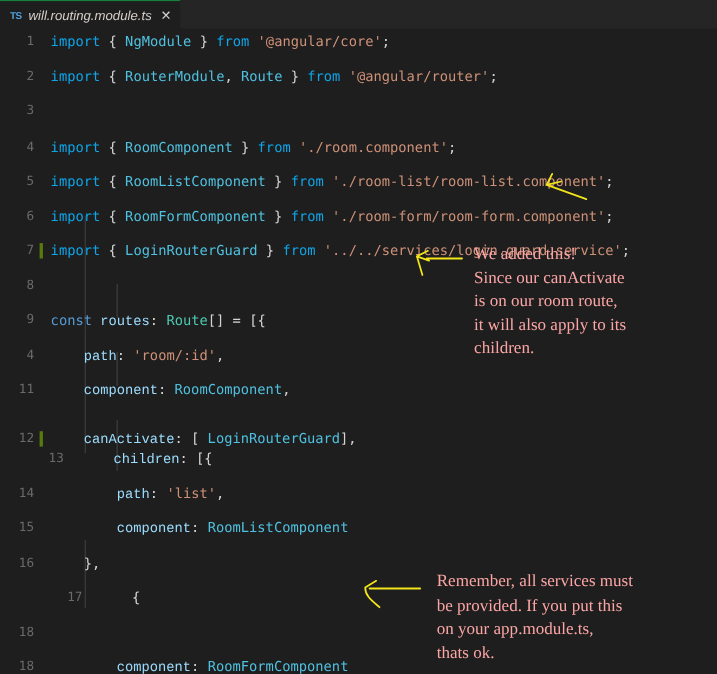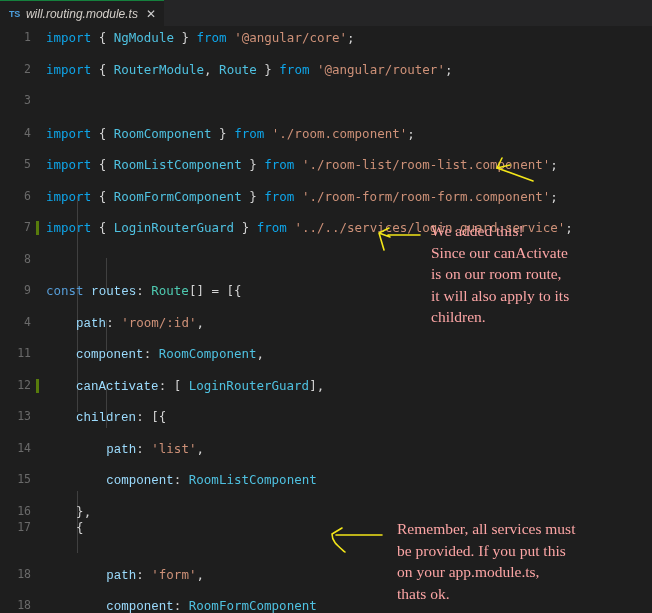--- a/index.html
+++ b/index.html
@@ -138,54 +138,53 @@
     <div class="row" style="top:149px;">
       <span class="gutter">4</span>
       <span class="code"><span class="pl">    </span><span class="prop">path</span><span class="pl">: </span><span class="str">'room/:id'</span><span class="pl">,</span></span>
     </div>
 
     <div class="row" style="top:165px;">
       <span class="gutter">11</span>
       <span class="code"><span class="pl">    </span><span class="prop">component</span><span class="pl">: </span><span class="cls">RoomComponent</span><span class="pl">,</span></span>
     </div>
 
-    <div class="row" style="top:181px;">
+    <div class="row" style="top:194px;">
       <span class="gutter">12</span>
       <span class="chg add"></span>
       <span class="code"><span class="pl">    </span><span class="prop">canActivate</span><span class="pl">: [ </span><span class="cls">LoginRouterGuard</span><span class="pl">],</span></span>
     </div>
 
-    <div class="row" style="top:197px;">
+    <div class="row" style="top:197px;margin-left:27px;">
       <span class="gutter">13</span>
       <span class="code"><span class="pl">    </span><span class="prop">children</span><span class="pl">: [{</span></span>
     </div>
 
     <div class="row" style="top:213px;">
       <span class="gutter">14</span>
       <span class="code"><span class="pl">        </span><span class="prop">path</span><span class="pl">: </span><span class="str">'list'</span><span class="pl">,</span></span>
     </div>
 
     <div class="row" style="top:229px;">
       <span class="gutter">15</span>
       <span class="code"><span class="pl">        </span><span class="prop">component</span><span class="pl">: </span><span class="cls">RoomListComponent</span></span>
     </div>
 
     <div class="row" style="top:245px;">
       <span class="gutter">16</span>
       <span class="code"><span class="pl">    },</span></span>
     </div>
 
-    <div class="row" style="top:246px;">
+    <div class="row" style="top:261px;margin-left:44px;">
       <span class="gutter">17</span>
       <span class="code"><span class="pl">    {</span></span>
     </div>
 
     <div class="row" style="top:277px;">
       <span class="gutter">18</span>
-      <span class="code"><span class="pl">        </span><span class="prop">path</span><span class="pl">: </span><span class="str">'form'</span><span class="pl">,</span></span>
     </div>
 
     <div class="row" style="top:293px;">
       <span class="gutter">18</span>
       <span class="code"><span class="pl">        </span><span class="prop">component</span><span class="pl">: </span><span class="cls">RoomFormComponent</span></span>
     </div>
 
     <svg class="arrow" style="left:488px;top:126px;" width="60" height="34" viewBox="0 0 60 34">
       <path d="M9,16 L14,6 M9,16 L22,13 M9,16 L45,29" stroke="#f2e519" stroke-width="1.6" fill="none" stroke-linecap="round"></path>
     </svg>

